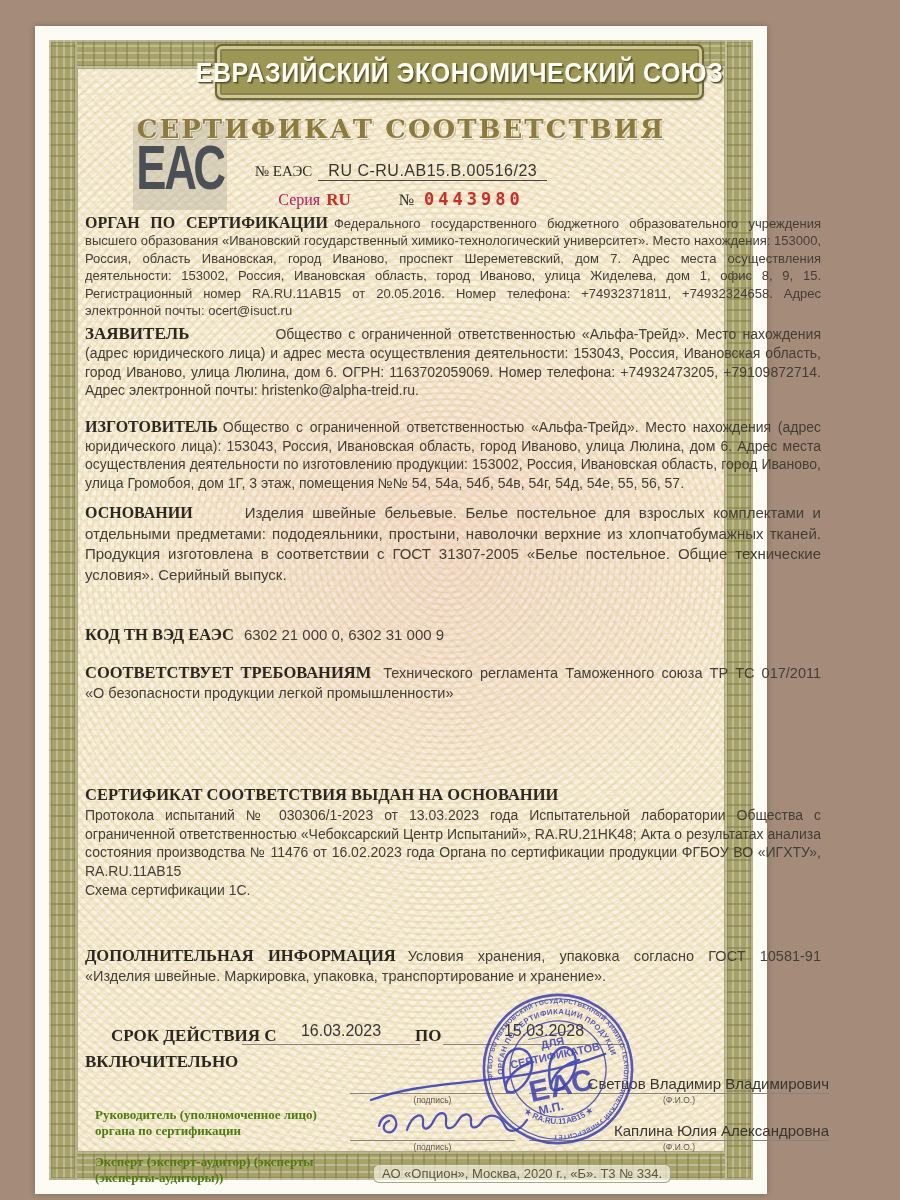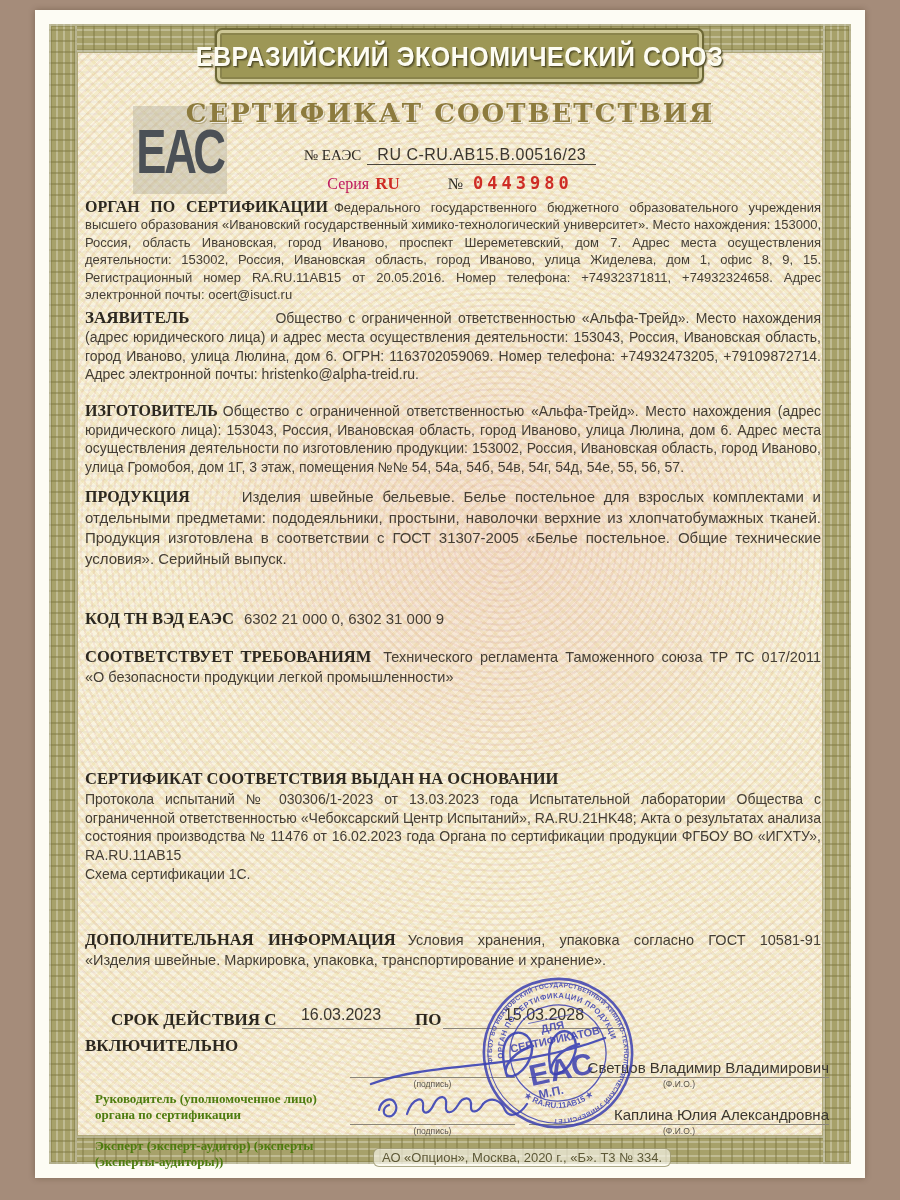--- a/index.html
+++ b/index.html
@@ -4,21 +4,21 @@
 <style>
   html,body{margin:0;padding:0;}
   body{
     width:900px;height:1200px;position:relative;
     background:#a58c7a;
     font-family:"Liberation Sans",sans-serif;
     color:#443e35;
     -webkit-font-smoothing:antialiased;
   }
   .page{
-    position:absolute;left:35px;top:10px;width:830px;height:1168px;
+    position:absolute;left:35px;top:26px;width:732px;height:1168px;
     background:#fdfcf4;
     box-shadow:0 0 6px rgba(60,40,20,.35);
   }
   
   .strip{position:absolute;background:
       repeating-linear-gradient(90deg, rgba(124,118,64,.45) 0 2px, rgba(0,0,0,0) 2px 11px),
       repeating-linear-gradient(0deg, rgba(255,255,255,.28) 0 2px, rgba(0,0,0,0) 2px 7px),
       #a7a16a;
       box-shadow:inset 0 0 0 2px rgba(255,255,255,.35), inset 0 0 0 3px rgba(120,114,60,.4);}
   .strip.v{background:
@@ -167,21 +167,21 @@
 
   <p class="sec s2">
     <span class="lbl">ЗАЯВИТЕЛЬ</span><span>Общество с ограниченной ответственностью «Альфа-Трейд». Место нахождения (адрес юридического лица) и адрес места осуществления деятельности: 153043, Россия, Ивановская область, город Иваново, улица Люлина, дом 6. ОГРН: 1163702059069. Номер телефона: +74932473205, +79109872714. Адрес электронной почты: hristenko@alpha-treid.ru.</span>
   </p>
 
   <p class="sec s3">
     <span class="lbl">ИЗГОТОВИТЕЛЬ</span><span>Общество с ограниченной ответственностью «Альфа-Трейд». Место нахождения (адрес юридического лица): 153043, Россия, Ивановская область, город Иваново, улица Люлина, дом 6. Адрес места осуществления деятельности по изготовлению продукции: 153002, Россия, Ивановская область, город Иваново, улица Громобоя, дом 1Г, 3 этаж, помещения №№ 54, 54а, 54б, 54в, 54г, 54д, 54е, 55, 56, 57.</span>
   </p>
 
   <p class="sec s4">
-    <span class="lbl">ПРОДУКЦИЯ</span><span>Изделия швейные бельевые. Белье постельное для взрослых комплектами и отдельными предметами: пододеяльники, простыни, наволочки верхние из хлопчатобумажных тканей. Продукция изготовлена в соответствии с ГОСТ 31307-2005 «Белье постельное. Общие технические условия». Серийный выпуск.</span>
+    <span class="lbl">ОСНОВАНИИ</span><span>Изделия швейные бельевые. Белье постельное для взрослых комплектами и отдельными предметами: пододеяльники, простыни, наволочки верхние из хлопчатобумажных тканей. Продукция изготовлена в соответствии с ГОСТ 31307-2005 «Белье постельное. Общие технические условия». Серийный выпуск.</span>
   </p>
 
   <p class="sec s5">
     <span class="lbl">КОД ТН ВЭД ЕАЭС</span><span>6302 21 000 0, 6302 31 000 9</span>
   </p>
 
   <p class="sec s6">
     <span class="lbl">СООТВЕТСТВУЕТ ТРЕБОВАНИЯМ</span><span>Технического регламента Таможенного союза ТР ТС 017/2011 «О безопасности продукции легкой промышленности»</span>
   </p>
 

